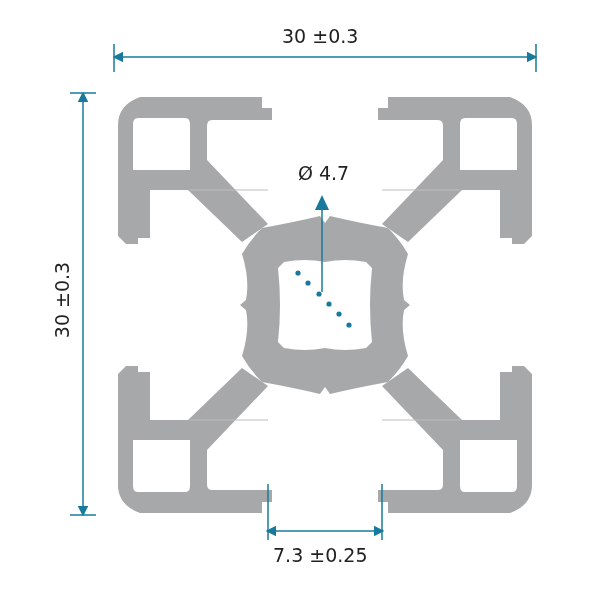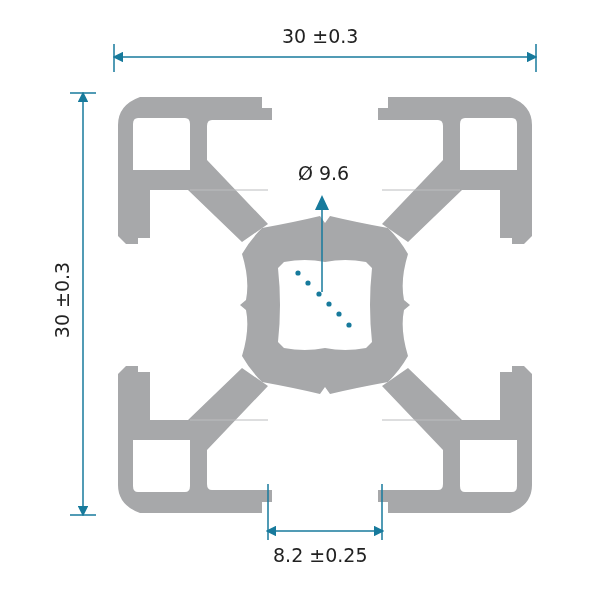--- a/index.html
+++ b/index.html
@@ -87,14 +87,14 @@
       <circle cx="319" cy="294" r="2.6"></circle>
       <circle cx="329" cy="304" r="2.6"></circle>
       <circle cx="339" cy="314" r="2.6"></circle>
       <circle cx="349" cy="325" r="2.6"></circle>
     </g>
   </g>
 </svg>
 
 <div class="dim-text" id="dim-top">30  ±0.3</div>
 <div class="dim-text" id="dim-left">30  ±0.3</div>
-<div class="dim-text" id="dim-bottom">8.2 ±0.25</div>
-<div class="dim-text" id="dim-diam">Ø 9.6</div>
+<div class="dim-text" id="dim-bottom">7.3 ±0.25</div>
+<div class="dim-text" id="dim-diam">Ø 4.7</div>
 
 </body></html>

